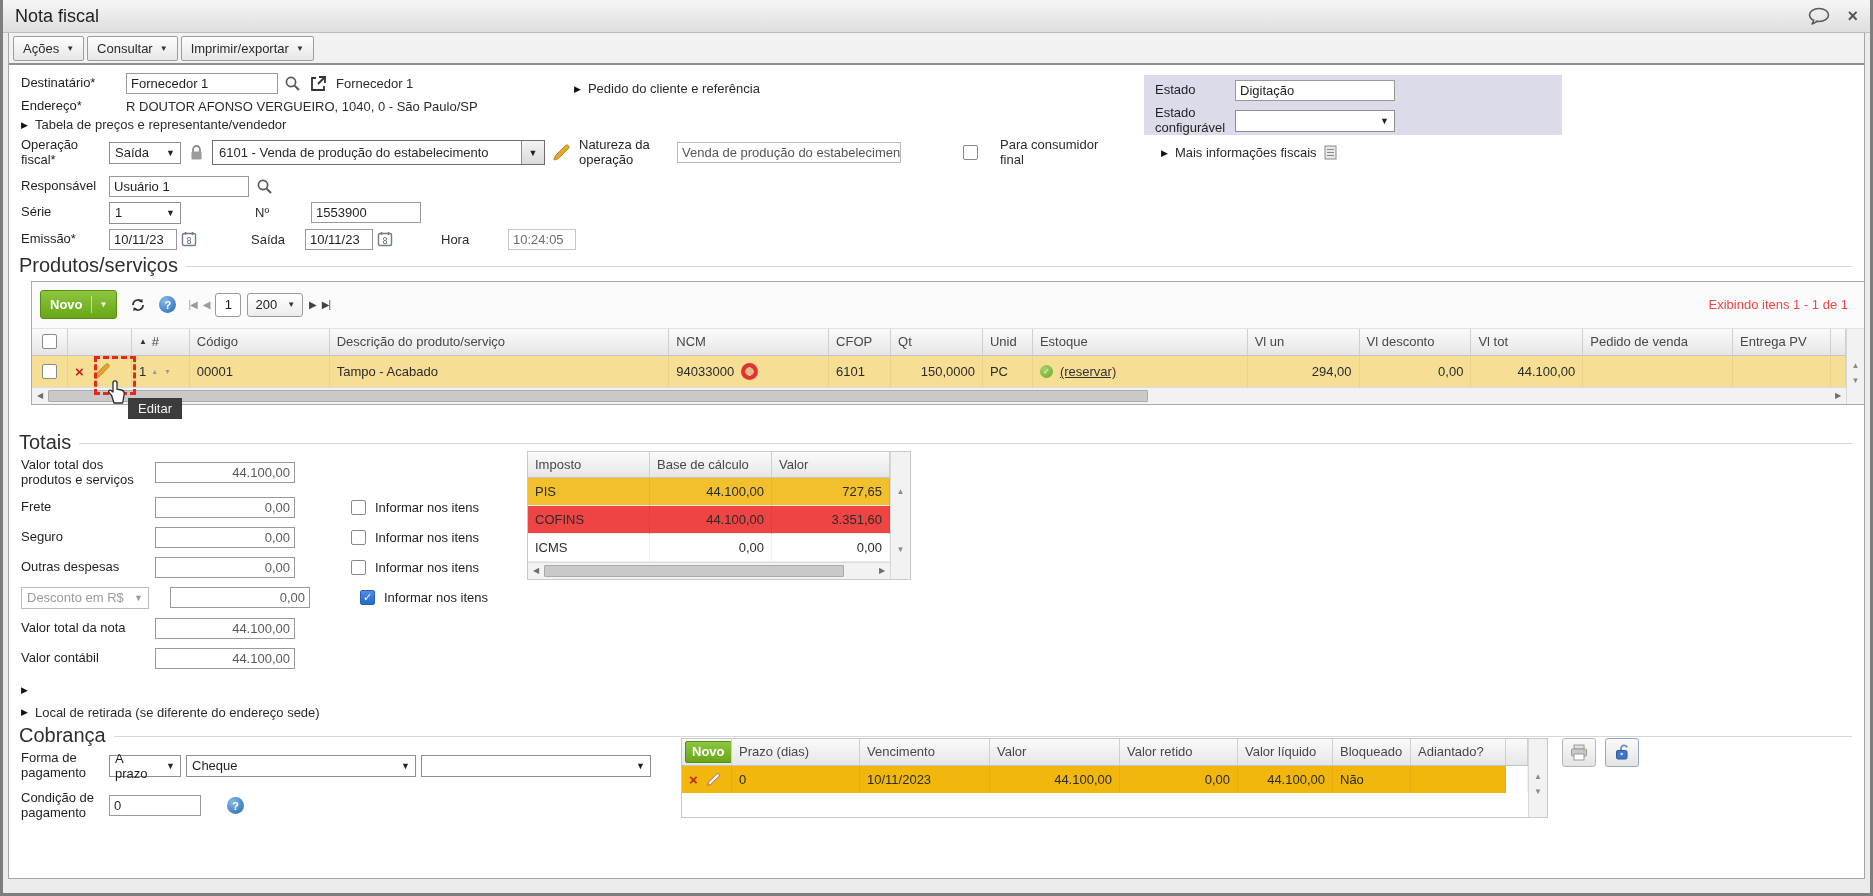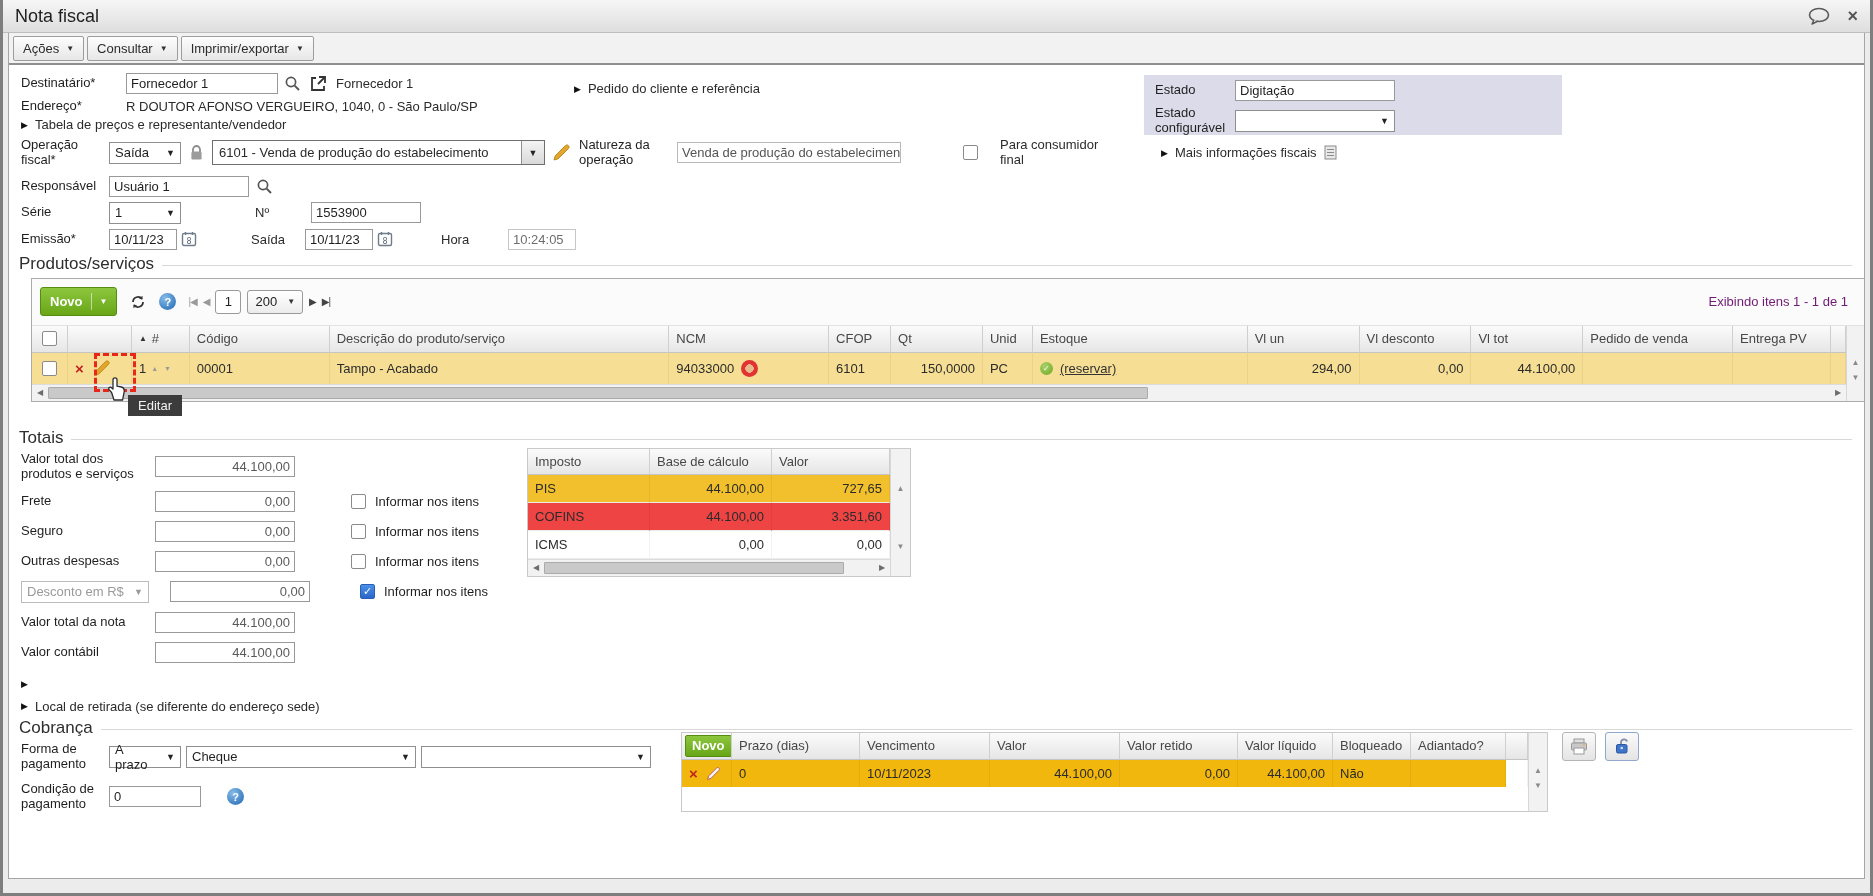--- a/index.html
+++ b/index.html
@@ -29,36 +29,36 @@
   .toggle{display:flex;align-items:center;gap:7px;color:#2b2b2b;}
   .tri{font-size:9px;color:#111;}
   .icon{display:inline-flex;align-items:center;justify-content:center;flex-shrink:0;}
   .help{width:17px;height:17px;border-radius:50%;background:radial-gradient(circle at 35% 30%,#85bbe9,#1f66b0);color:#fff;font-weight:bold;font-size:11px;display:flex;align-items:center;justify-content:center;}
   .cb{width:15px;height:15px;border:1px solid #8a8a8a;border-radius:2px;background:#fff;box-sizing:border-box;flex-shrink:0;}
   .cb.checked{background:linear-gradient(#4b90e8,#2a67c8);border-color:#2a5fb8;color:#fff;font-size:11px;display:flex;align-items:center;justify-content:center;}
   .estado-panel{position:absolute;left:1123px;top:2px;width:418px;height:60px;background:#dbdbe9;padding:5px 11px;box-sizing:border-box;}
   .estado-panel .frow{margin-bottom:5px;}
   .estado-panel .lbl{width:80px;}
   
-  .group-title{display:flex;align-items:center;font-size:17px;color:#2e2e2e;margin:4px 12px 4px 0;margin-left:-2px;justify-content:flex-end;}
+  .group-title{display:flex;align-items:center;font-size:20px;color:#2e2e2e;margin:4px 12px 4px 0;margin-left:-2px;justify-content:flex-end;}
   .group-title span{padding-right:8px;}
   .group-title::after{content:"";flex:1;border-top:1px solid #d8d8d8;margin-top:3px;}
   
   .gridbox{width:1834px;margin-left:10px;border:1px solid #ababab;background:#fff;position:relative;box-sizing:border-box;}
   .gtoolbar{height:46px;display:flex;align-items:center;background:#fbfbfb;padding:0 8px;gap:8px;border-bottom:1px solid #e2e2e2;}
   .btn-novo{display:flex;align-items:center;background:linear-gradient(#8cc63e,#68a617);border:1px solid #568c10;border-radius:3px;color:#fff;font-weight:bold;height:27px;padding:0 9px;gap:8px;}
   .btn-novo .divider{width:1px;height:17px;background:rgba(255,255,255,.55);}
   .btn-novo .caret{font-size:8px;color:#fff;}
   .tool-ic{width:26px;height:26px;display:flex;align-items:center;justify-content:center;}
   .pgnav{display:flex;align-items:center;gap:6px;margin-left:4px;color:#555;}
   .pgarrow{font-size:10px;color:#9a9a9a;letter-spacing:-1px;}
   .pgarrow.active{color:#444;}
   .pgbox{border:1px solid #9a9a9a;border-radius:3px;background:#fff;min-width:24px;height:22px;display:flex;align-items:center;justify-content:center;color:#222;}
   .pgsel{border:1px solid #9a9a9a;border-radius:3px;background:linear-gradient(#fff,#ececec);height:22px;display:flex;align-items:center;padding:0 7px;gap:10px;color:#222;}
-  .exibindo{margin-left:auto;color:#701a75;padding-right:8px;}
+  .exibindo{margin-left:auto;color:#ef4444;padding-right:8px;}
   .trow{display:flex;align-items:stretch;}
   .th{background:linear-gradient(#fbfbfb,#e6e6e6);border-right:1px solid #cfcfcf;border-bottom:1px solid #c4c4c4;color:#474747;padding:5px 7px;box-sizing:border-box;display:flex;align-items:center;overflow:hidden;white-space:nowrap;height:27px;}
   .td{padding:0 7px;box-sizing:border-box;display:flex;align-items:center;overflow:hidden;white-space:nowrap;height:31px;border-right:1px solid rgba(0,0,0,0.05);}
   .yellow{background:#f6df94;}
   .num{justify-content:flex-end;}
   .vscroll{width:17px;background:#f2f2f2;border-left:1px solid #d7d7d7;display:flex;flex-direction:column;align-items:center;}
   .varrow{width:15px;height:15px;font-size:8px;color:#8a8a8a;display:flex;align-items:center;justify-content:center;}
   .hscroll{height:16px;background:#f2f2f2;border-top:1px solid #dcdcdc;display:flex;align-items:center;}
   .hscroll .harrow{width:16px;font-size:8px;color:#6d6d6d;display:flex;align-items:center;justify-content:center;}
   .hthumb{height:12px;background:#c9c9c9;border:1px solid #ababab;border-radius:1px;box-sizing:border-box;}

